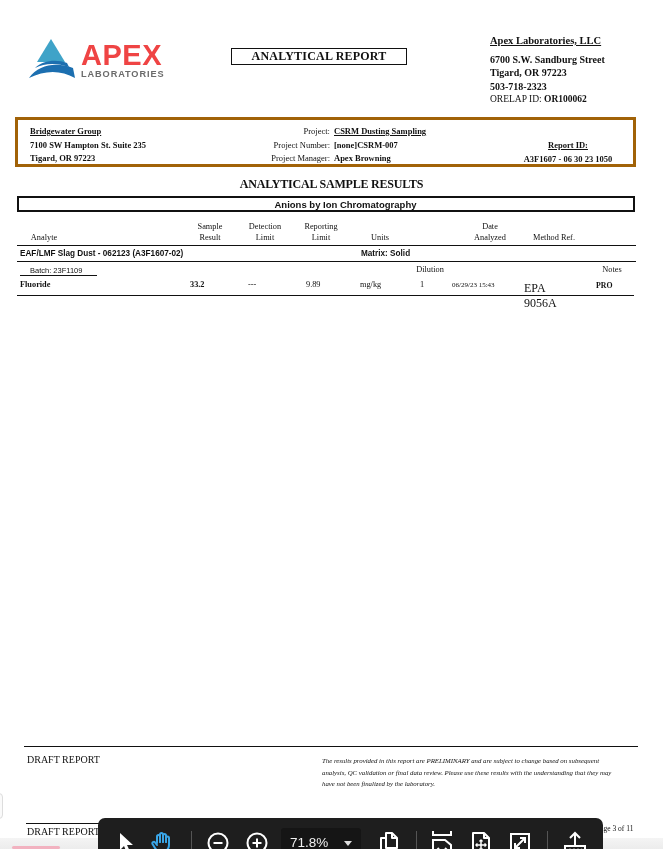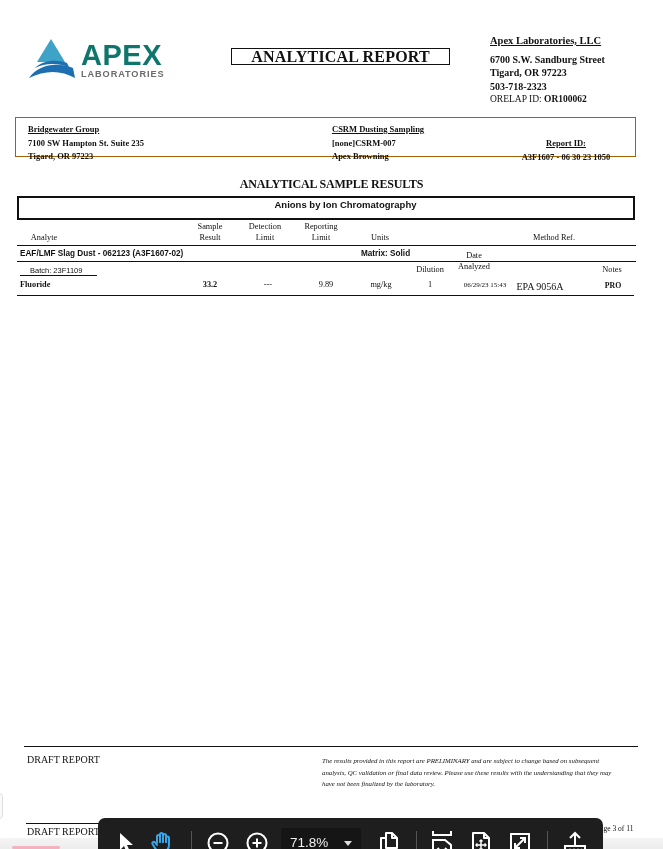--- a/index.html
+++ b/index.html
@@ -3,53 +3,53 @@
 <meta charset="utf-8">
 <style>
   * { box-sizing: border-box; margin: 0; padding: 0; }
   html, body { width: 663px; height: 849px; overflow: hidden; background: #ffffff; }
   body { position: relative; font-family: "Liberation Serif", "DejaVu Serif", serif; color: #111; }
 
   .page { position: absolute; left: 0; top: 0; width: 663px; height: 849px; background: #fff; }
 
   
   .logo { position: absolute; left: 27px; top: 38px; width: 145px; height: 44px; }
-  .logo-text-main { position: absolute; left: 54px; top: 2px; font-family: "Liberation Sans", "DejaVu Sans", sans-serif; font-weight: bold; font-size: 29px; letter-spacing: 0.5px; color: #0f766e; line-height: 30px; }
+  .logo-text-main { position: absolute; left: 54px; top: 2px; font-family: "Liberation Sans", "DejaVu Sans", sans-serif; font-weight: bold; font-size: 29px; letter-spacing: 0.5px; color: #ef4444; line-height: 30px; }
   .logo-text-sub { position: absolute; left: 54px; top: 31px; font-family: "Liberation Sans", "DejaVu Sans", sans-serif; font-weight: bold; font-size: 9.2px; letter-spacing: 0.9px; color: #6b6b6b; line-height: 10px; }
 
   
-  .title-box { position: absolute; left: 231px; top: 48px; width: 219px; height: 17px; border: 1px solid #111; text-align: center; font-size: 16px; font-weight: bold; line-height: 15px; letter-spacing: 0.2px; }
+  .title-box { position: absolute; left: 231px; top: 48px; width: 176px; height: 17px; border: 1px solid #111; text-align: center; font-size: 12px; font-weight: bold; line-height: 15px; letter-spacing: 0.2px; }
 
   
   .lab { position: absolute; left: 490px; top: 34px; width: 160px; font-size: 10px; font-weight: bold; line-height: 13.5px; }
   .lab .lab-name { text-decoration: underline; font-size: 10.5px; margin-bottom: 5px; }
   .lab .orelap { font-weight: normal; font-size: 9.5px; }
   .lab .orelap b { font-weight: bold; }
 
   
-  .client-box { position: absolute; left: 15px; top: 117px; width: 621px; height: 40px; border: 1px solid #a16207; font-size: 8.5px; }
+  .client-box { position: absolute; left: 15px; top: 117px; width: 621px; height: 50px; border: 3px solid #a16207; font-size: 8.5px; }
   .client-left { position: absolute; left: 12px; top: 5px; line-height: 13.5px; font-weight: bold; }
   .client-left .cname { text-decoration: underline; }
   .proj-labels { position: absolute; left: 230px; top: 5px; width: 82px; text-align: right; line-height: 13.5px; }
   .proj-values { position: absolute; left: 316px; top: 5px; line-height: 13.5px; font-weight: bold; }
   .proj-values .pname { text-decoration: underline; }
   .report-id { position: absolute; left: 480px; top: 19px; width: 140px; text-align: center; line-height: 13.5px; font-weight: bold; }
   .report-id .rid-label { text-decoration: underline; }
 
   
   .results-title { position: absolute; left: 0; top: 177px; width: 663px; text-align: center; font-size: 12px; font-weight: bold; letter-spacing: -0.2px; }
-  .method-box { position: absolute; left: 17px; top: 196px; width: 618px; height: 24px; border: 2px solid #111; text-align: center; font-family: "Liberation Sans", "DejaVu Sans", sans-serif; font-weight: bold; font-size: 9.5px; line-height: 14px; padding-left: 39px; }
+  .method-box { position: absolute; left: 17px; top: 196px; width: 618px; height: 16px; border: 2px solid #111; text-align: center; font-family: "Liberation Sans", "DejaVu Sans", sans-serif; font-weight: bold; font-size: 9.5px; line-height: 14px; padding-left: 39px; }
 
   
   .th { position: absolute; font-size: 8.3px; text-align: center; line-height: 11px; }
   .hr { position: absolute; height: 1px; background: #111; }
   .sample-row { position: absolute; left: 20px; top: 249px; font-family: "Liberation Sans", "DejaVu Sans", sans-serif; font-weight: bold; font-size: 8.2px; }
   .matrix { position: absolute; left: 361px; top: 249px; font-family: "Liberation Sans", "DejaVu Sans", sans-serif; font-weight: bold; font-size: 8.2px; }
   .batch { position: absolute; left: 30px; top: 266px; font-family: "Liberation Sans", "DejaVu Sans", sans-serif; font-size: 7.5px; }
-  .td { position: absolute; top: 280px; font-size: 8.3px; text-align: center; }
+  .td { position: absolute; top: 280px; font-size: 8.3px; }
 
   
   .footer-line { position: absolute; left: 24px; top: 746px; width: 614px; height: 1px; background: #111; }
   .draft1 { position: absolute; left: 27px; top: 754px; font-size: 10px; }
   .disclaimer { position: absolute; left: 322px; top: 755px; width: 300px; font-style: italic; font-size: 6.8px; line-height: 11.5px; }
   .footer-line2 { position: absolute; left: 26px; top: 823px; width: 80px; height: 1px; background: #111; }
   .draft2 { position: absolute; left: 27px; top: 826px; font-size: 10px; }
   .page-num { position: absolute; left: 596px; top: 824px; font-size: 7.5px; }
 
   .bottom-bar { position: absolute; left: 0; top: 838px; width: 663px; height: 11px; background: linear-gradient(#f4f4f4, #ececec); }
@@ -91,20 +91,25 @@
       <b>OR100062</b>
     </div>
   </div>
 
   <div class="client-box">
     <div class="client-left">
       <div class="cname">Bridgewater Group</div>
       <div>7100 SW Hampton St.  Suite 235</div>
       <div>Tigard, OR  97223</div>
     </div>
+    <div class="proj-labels">
+      <div>Project:</div>
+      <div>Project Number:</div>
+      <div>Project Manager:</div>
+    </div>
     <div class="proj-values">
       <div class="pname">CSRM Dusting Sampling</div>
       <div>[none]CSRM-007</div>
       <div>Apex Browning</div>
     </div>
     <div class="report-id">
       <div class="rid-label">Report ID:</div>
       <div>A3F1607 - 06 30 23 1050</div>
     </div>
   </div>
@@ -120,21 +125,21 @@
   <div class="th" style="left:238px;top:221px;width:54px;">
     <div>Detection</div>
     <div>Limit</div>
   </div>
   <div class="th" style="left:294px;top:221px;width:54px;">
     <div>Reporting</div>
     <div>Limit</div>
   </div>
   <div class="th" style="left:360px;top:232px;width:40px;">Units</div>
   <div class="th" style="left:410px;top:232px;width:40px;margin-top:32px;">Dilution</div>
-  <div class="th" style="left:450px;top:221px;width:48px;margin-top:29px;">
+  <div class="th" style="left:466px;top:221px;width:48px;">
     <div>Date</div>
     <div>Analyzed</div>
   </div>
   <div class="th" style="left:524px;top:232px;width:60px;">Method Ref.</div>
   <div class="th" style="left:594px;top:232px;width:36px;margin-top:32px;">Notes</div>
 
   <div class="hr" style="left:17px;top:245px;width:619px;"></div>
   <div class="sample-row">EAF/LMF Slag Dust - 062123  (A3F1607-02)</div>
   <div class="matrix">Matrix:  Solid</div>
   <div class="hr" style="left:17px;top:261px;width:619px;"></div>
@@ -142,21 +147,21 @@
   <div class="hr" style="left:20px;top:275px;width:77px;"></div>
 
   <div>
     <div class="td" style="left:20px;font-weight:bold;text-align:left;">Fluoride</div>
     <div class="td" style="left:190px;width:40px;font-weight:bold;">33.2</div>
     <div class="td" style="left:248px;width:40px;">---</div>
     <div class="td" style="left:306px;width:40px;">9.89</div>
     <div class="td" style="left:360px;width:42px;">mg/kg</div>
     <div class="td" style="left:420px;width:20px;">1</div>
     <div class="td" style="left:452px;width:66px;font-size:7px;top:281px;">06/29/23 15:43</div>
-    <div class="td" style="left:512px;width:56px;font-size:10px;top:281px;">EPA 9056A</div>
+    <div class="td" style="left:524px;width:56px;font-size:12px;top:281px;">EPA 9056A</div>
     <div class="td" style="left:596px;width:34px;font-weight:bold;font-size:7.8px;top:281px;">PRO</div>
   </div>
   <div class="hr" style="left:17px;top:295px;width:617px;"></div>
 
   <div class="footer-line"></div>
   <div class="draft1">DRAFT REPORT</div>
   <div class="disclaimer">The results provided in this report are PRELIMINARY and are subject to change based on subsequent analysis, QC validation or final data review.  Please use these results with the understanding that they may have not been finalized by the laboratory.</div>
   <div class="footer-line2"></div>
   <div class="draft2">DRAFT REPORT</div>
   <div class="page-num">Page 3 of 11</div>

